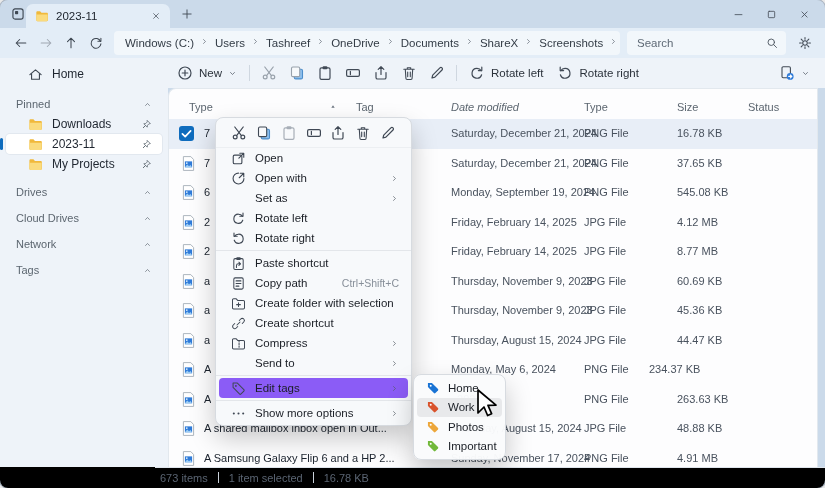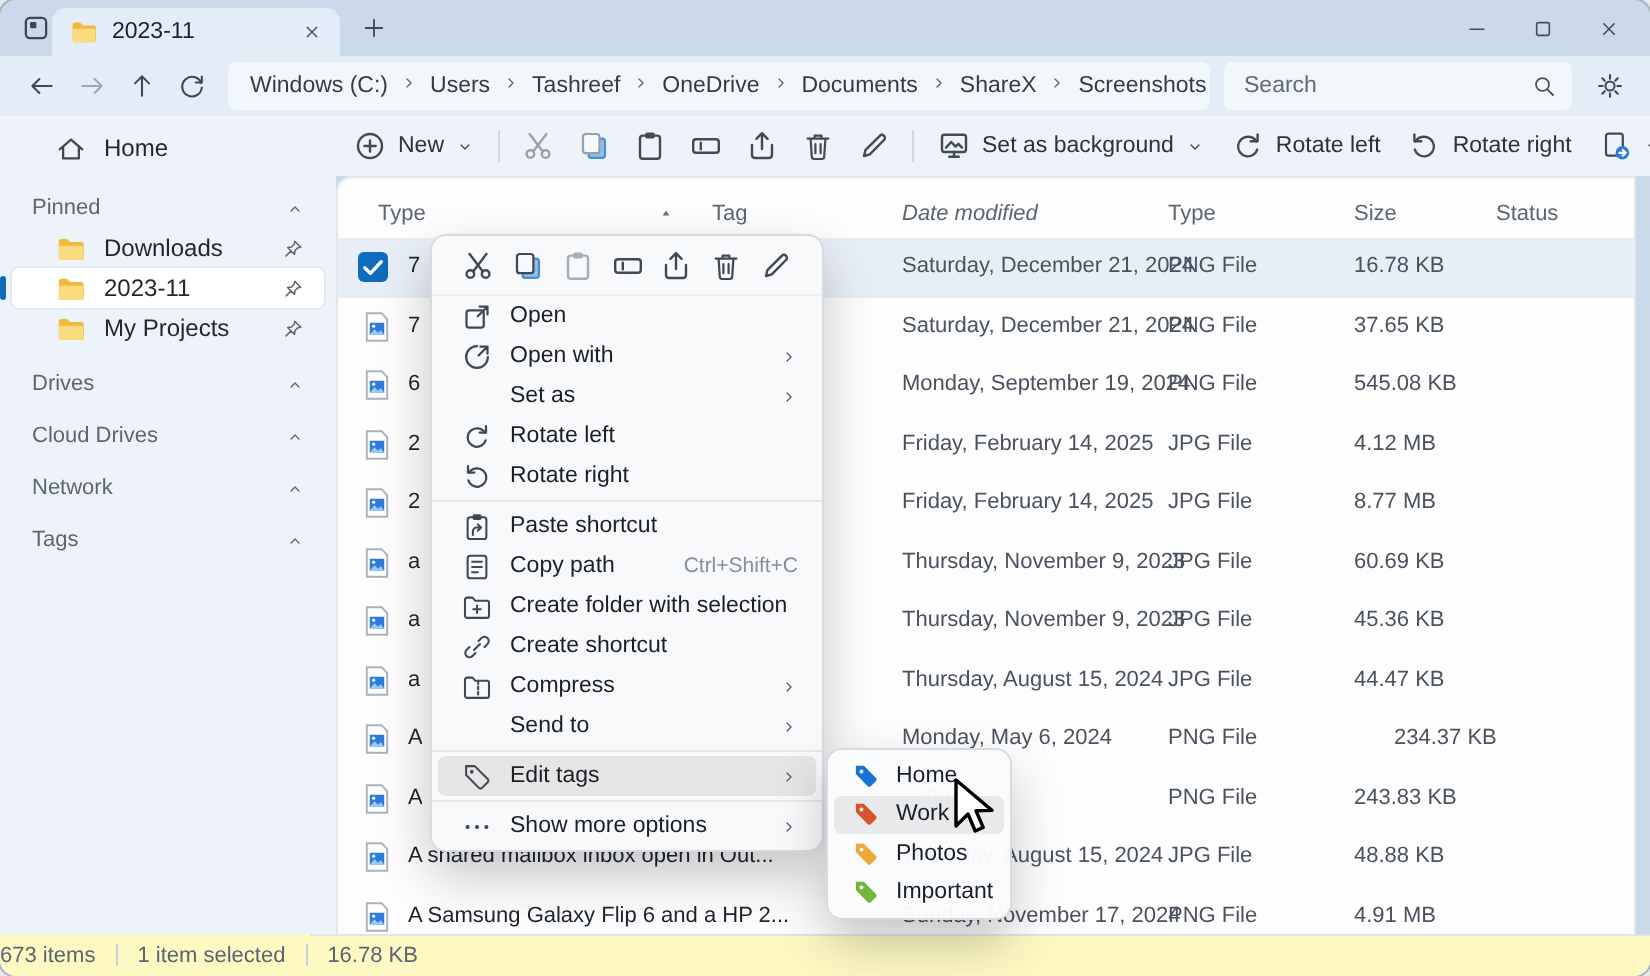--- a/index.html
+++ b/index.html
@@ -23,21 +23,21 @@
   
   .navbar{position:absolute;left:0;top:28px;right:0;height:30px;background:#e3edf7;display:flex;align-items:center;padding:0 8px;}
   .navbtn{width:25px;height:24px;display:flex;align-items:center;justify-content:center;color:#3e4752;border-radius:4px;flex:0 0 auto;}
   .navbtn .ic{width:14px;height:14px;}
   .navbtn.dis{color:#9fa8b2;}
   .addressbar{flex:1;height:24px;margin:0 7px 0 6px;background:rgba(255,255,255,.55);border-radius:4px;display:flex;align-items:center;padding:0 9px;font-size:11.5px;color:#333c46;overflow:hidden;}
   .crumbs{display:flex;align-items:flex-start;white-space:nowrap;}
   .crumb{padding:0 2px;}
   .crumb-sep{width:9px;height:9px;color:#5b646e;margin:0 4px;}
   .addr-chev{margin-left:auto;width:11px;height:11px;color:#4a525c;}
-  .searchbox{width:174px;height:24px;background:rgba(255,255,255,.55);border-radius:4px;display:flex;align-items:center;padding:4px 8px;margin-right:7px;}
+  .searchbox{width:159px;height:24px;background:rgba(255,255,255,.55);border-radius:4px;display:flex;align-items:center;padding:4px 8px;margin-right:7px;}
   .searchbox input{border:0;background:transparent;outline:0;flex:1;min-width:0;font-size:11.5px;color:#333c46;font-family:inherit;}
   .searchbox input::placeholder{color:#5f6a76;}
   .searchbox .ic{width:12px;height:12px;color:#4a525c;}
   .gearbtn{width:24px;height:24px;display:flex;align-items:center;justify-content:center;color:#3e4752;}
   .gearbtn .ic{width:14px;height:14px;}
 
   
   .cmdbar{position:absolute;left:168px;top:58px;right:0;height:30px;background:#eef3f9;display:flex;align-items:center;padding:0 8px 0 2px;font-size:11.5px;color:#2b323b;}
   .tbtn{display:flex;align-items:center;gap:6px;height:26px;padding:0 7px;border-radius:4px;flex:0 0 auto;}
   .tibtn{width:28px;height:26px;display:flex;align-items:center;justify-content:center;border-radius:4px;flex:0 0 auto;}
@@ -67,31 +67,31 @@
   .sort-asc{position:absolute;left:160px;top:7px;width:8px;height:8px;color:#6b7580;}
   .rows{position:absolute;left:0;right:0;top:30px;bottom:0;overflow:hidden;}
   .frow{position:relative;height:29.5px;}
   .frow.sel{background:#e8eef7;}
   .cb{position:absolute;left:10px;top:7px;width:15px;height:15px;border-radius:3px;background:#0f6cbd;}
   .fic{position:absolute;left:11px;top:6px;width:17px;height:17px;}
   .cname{position:absolute;left:35px;top:0;line-height:29.5px;font-size:11px;color:#1b232e;white-space:nowrap;max-width:235px;overflow:hidden;}
   .ccell{position:absolute;top:0;line-height:29.5px;font-size:11px;color:#49525e;white-space:nowrap;}
 
   
-  .statusbar{position:absolute;left:0;right:0;bottom:0;height:21px;background:#fef9c3;display:flex;align-items:center;font-size:11px;color:#5a6472;}
+  .statusbar{position:absolute;left:0;right:0;bottom:0;height:21px;background:#000000;display:flex;align-items:center;padding-left:160px;font-size:11px;color:#5a6472;}
   .statusbar .line{position:absolute;left:155px;right:0;top:0;height:1px;background:#dfe5ec;}
   .sdiv{width:1px;height:11px;background:#c9d1da;margin:0 10px;}
 
   
   .menu{position:absolute;left:215px;top:117px;width:197px;background:#f7f9fb;border:1px solid #d7dbe0;border-radius:8px;box-shadow:0 12px 26px rgba(0,0,0,.22);z-index:10;padding-bottom:2px;}
   .qrow{height:30px;display:flex;align-items:center;justify-content:space-evenly;border-bottom:1px solid #eceff2;padding:0 6px;}
   .qic{width:16px;height:16px;color:#3f4854;}
   .qic.mut{color:#a7aeb7;}
   .mi{height:20px;display:flex;align-items:center;padding:0 9px 0 12px;gap:9px;font-size:11.5px;color:#1b1f26;border-radius:4px;margin:0 3px;}
-  .mi.hl{background:#e5e5e5;}
+  .mi.hl{background:#8b5cf6;}
   .mic{width:15px;height:15px;color:#3f4854;flex:0 0 15px;}
   .noic{width:15px;flex:0 0 15px;}
   .mlbl{flex:1;white-space:nowrap;}
   .msc{font-size:10.5px;color:#878f99;}
   .msub{width:9px;height:9px;color:#555d66;}
   .msep{height:1px;background:#e3e6ea;margin:2px 0;}
 
   
   .submenu{position:absolute;left:413px;top:374px;width:93px;background:rgba(250,251,252,.97);border:1px solid #d7dbe0;border-radius:8px;box-shadow:0 12px 26px rgba(0,0,0,.22);z-index:11;padding:3px 0;}
   .ti{height:19.5px;display:flex;align-items:center;gap:8px;padding:0 6px 0 9px;margin:0 3px;border-radius:4px;font-size:11.5px;color:#1b1f26;}
@@ -327,35 +327,20 @@
             <svg viewBox="0 0 16 16" fill="none" stroke="currentColor" stroke-width="1.2" stroke-linecap="round" stroke-linejoin="round">
               <path d="M3 13l.7-2.9 7.2-7.2c.6-.6 1.5-.6 2.1 0 .6.6.6 1.5 0 2.1L5.9 12.2z"></path>
             </svg>
           </span>
         </div>
       </div>
     <div class="tdiv"></div>
     <div class="tbtn">
       <span class="ic tico">
           <svg viewBox="0 0 16 16" fill="none" stroke="currentColor" stroke-width="1.2" stroke-linecap="round" stroke-linejoin="round">
-            <rect x="2" y="2.4" width="12" height="8.6" rx="1.2"></rect>
-            <path d="M4 8.8l2.6-2.8 2.2 2.3 1.4-1.4 1.8 1.9"></path>
-            <path d="M8 11v1.6M5.6 13.4h4.8"></path>
-          </svg>
-        </span>
-      <span>Set as background</span>
-      <span class="ic chev">
-          <svg viewBox="0 0 16 16" fill="none" stroke="currentColor" stroke-width="1.2" stroke-linecap="round" stroke-linejoin="round">
-            <path d="M4.5 6.2 8 9.8l3.5-3.6"></path>
-          </svg>
-        </span>
-    </div>
-    <div class="tbtn">
-      <span class="ic tico">
-          <svg viewBox="0 0 16 16" fill="none" stroke="currentColor" stroke-width="1.2" stroke-linecap="round" stroke-linejoin="round">
             <path d="M12.6 9.8A4.9 4.9 0 1 1 8 3.4c1.8 0 3.4.9 4.3 2.3"></path>
             <path d="M12.8 2.2v3.4H9.4"></path>
           </svg>
         </span>
       <span>Rotate left</span>
     </div>
     <div class="tbtn">
       <span class="ic tico">
           <svg viewBox="0 0 16 16" fill="none" stroke="currentColor" stroke-width="1.2" stroke-linecap="round" stroke-linejoin="round">
             <path d="M3.4 9.8A4.9 4.9 0 1 0 8 3.4c-1.8 0-3.4.9-4.3 2.3"></path>
@@ -626,37 +611,37 @@
               <path d="M3.2 1.5h7l2.6 2.8v10.2H3.2z" fill="#ffffff" stroke="#aab2bb" stroke-width="0.9"></path>
               <rect x="4.6" y="6" width="6.8" height="5.6" fill="#2f7bd9"></rect>
               <path d="M4.6 11.6l2.2-2.6 1.7 1.7 1.3-1.2 1.6 2.1z" fill="#9ecdf2"></path>
               <circle cx="6.4" cy="7.6" r="0.8" fill="#e8f3fc"></circle>
             </svg>
           </span>
           <span class="cname">A</span>
           <span class="ccell" style="left: 187px;"></span>
           <span class="ccell" style="left: 282px;">Monday, May 6, 2024</span>
           <span class="ccell" style="left: 415px;">PNG File</span>
-          <span class="ccell" style="left: 528px;">234.37 KB</span>
+          <span class="ccell" style="left: 480px;">234.37 KB</span>
           <span class="ccell" style="left: 579px;"></span>
         </div>
         <div class="frow">
           <span class="ic fic">
             <svg viewBox="0 0 16 16">
               <path d="M3.2 1.5h7l2.6 2.8v10.2H3.2z" fill="#ffffff" stroke="#aab2bb" stroke-width="0.9"></path>
               <rect x="4.6" y="6" width="6.8" height="5.6" fill="#2f7bd9"></rect>
               <path d="M4.6 11.6l2.2-2.6 1.7 1.7 1.3-1.2 1.6 2.1z" fill="#9ecdf2"></path>
               <circle cx="6.4" cy="7.6" r="0.8" fill="#e8f3fc"></circle>
             </svg>
           </span>
           <span class="cname">A</span>
           <span class="ccell" style="left: 187px;"></span>
           <span class="ccell" style="left: 282px;">, 2024</span>
           <span class="ccell" style="left: 415px;">PNG File</span>
-          <span class="ccell" style="left: 508px;">243.83 KB</span>
+          <span class="ccell" style="left: 508px;">263.63 KB</span>
           <span class="ccell" style="left: 579px;"></span>
         </div>
         <div class="frow">
           <span class="ic fic">
             <svg viewBox="0 0 16 16">
               <path d="M3.2 1.5h7l2.6 2.8v10.2H3.2z" fill="#ffffff" stroke="#aab2bb" stroke-width="0.9"></path>
               <rect x="4.6" y="6" width="6.8" height="5.6" fill="#2f7bd9"></rect>
               <path d="M4.6 11.6l2.2-2.6 1.7 1.7 1.3-1.2 1.6 2.1z" fill="#9ecdf2"></path>
               <circle cx="6.4" cy="7.6" r="0.8" fill="#e8f3fc"></circle>
             </svg>

